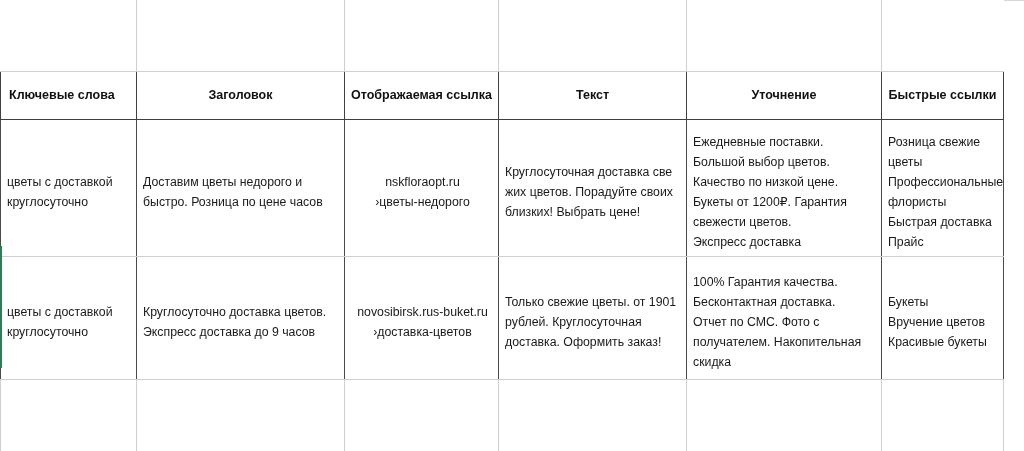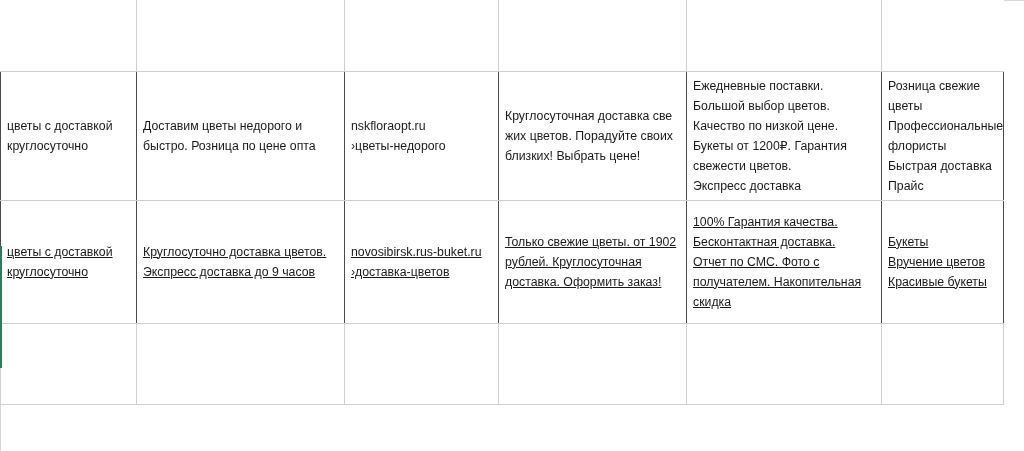--- a/index.html
+++ b/index.html
@@ -80,30 +80,30 @@
 
   
   tr.data-row td {
     height: 124px;
     border-left: 1px solid #4a4a4a;
     border-right: 1px solid #4a4a4a;
     border-top: 1px solid #cfcfcf;
     border-bottom: 1px solid #cfcfcf;
     font-size: 12.3px;
     line-height: 20px;
-    padding: 4px 4px 4px 6px;
+    padding: 12px 4px 4px 6px;
     vertical-align: middle;
     white-space: pre-line;
     overflow: hidden;
   }
-  tr.data-row.r2 td { height: 123px; text-decoration: underline; }
+  tr.data-row.r2 td { height: 123px; }
 
   tr.data-row td.cell-kw    { vertical-align: middle; }
   tr.data-row td.cell-title { vertical-align: middle; }
-  tr.data-row td.cell-link  { vertical-align: middle; }
+  tr.data-row td.cell-link  { vertical-align: middle; text-align: center; }
   tr.data-row td.cell-text  { vertical-align: middle; }
   tr.data-row td.cell-clar  { vertical-align: middle; }
   tr.data-row td.cell-quick { vertical-align: middle; }
 
   
   tr.empty-row td {
     height: 81px;
     border-left: 1px solid #cfcfcf;
     border-right: 1px solid #cfcfcf;
     border-top: 1px solid #9a9a9a;
@@ -161,44 +161,52 @@
 
       <tr class="blank-row">
         <td class="first"></td>
         <td></td>
         <td></td>
         <td></td>
         <td></td>
         <td class="last"></td>
       </tr>
 
+      <tr class="header-row">
+        <th class="hdr-kw">Ключевые слова</th>
+        <th>Заголовок</th>
+        <th>Отображаемая ссылка</th>
+        <th>Текст</th>
+        <th>Уточнение</th>
+        <th>Быстрые ссылки</th>
+      </tr>
 
       <tr class="data-row r1">
         <td class="cell-kw">цветы с доставкой круглосуточно</td>
-        <td class="cell-title">Доставим цветы недорого и быстро. Розница по цене опта</td>
+        <td class="cell-title">Доставим цветы недорого и быстро. Розница по цене часов</td>
         <td class="cell-link">nskfloraopt.ru
 ›цветы-недорого</td>
         <td class="cell-text">Круглосуточная доставка све жих цветов. Порадуйте своих близких! Выбрать цене!</td>
         <td class="cell-clar">Ежедневные поставки.
 Большой выбор цветов.
 Качество по низкой цене.
 Букеты от 1200₽. Гарантия свежести цветов.
 Экспресс доставка</td>
         <td class="cell-quick">Розница свежие цветы
 Профессиональные флористы
 Быстрая доставка
 Прайс</td>
       </tr>
 
       <tr class="data-row r2">
         <td class="cell-kw">цветы с доставкой круглосуточно</td>
         <td class="cell-title">Круглосуточно доставка цветов. Экспресс доставка до 9 часов</td>
         <td class="cell-link">novosibirsk.rus-buket.ru
 ›доставка-цветов</td>
-        <td class="cell-text">Только свежие цветы. от 1902 рублей. Круглосуточная доставка. Оформить заказ!</td>
+        <td class="cell-text">Только свежие цветы. от 1901 рублей. Круглосуточная доставка. Оформить заказ!</td>
         <td class="cell-clar">100% Гарантия качества.
 Бесконтактная доставка.
 Отчет по СМС. Фото с получателем. Накопительная скидка</td>
         <td class="cell-quick">Букеты
 Вручение цветов
 Красивые букеты</td>
       </tr>
 
       <tr class="empty-row">
         <td></td>

